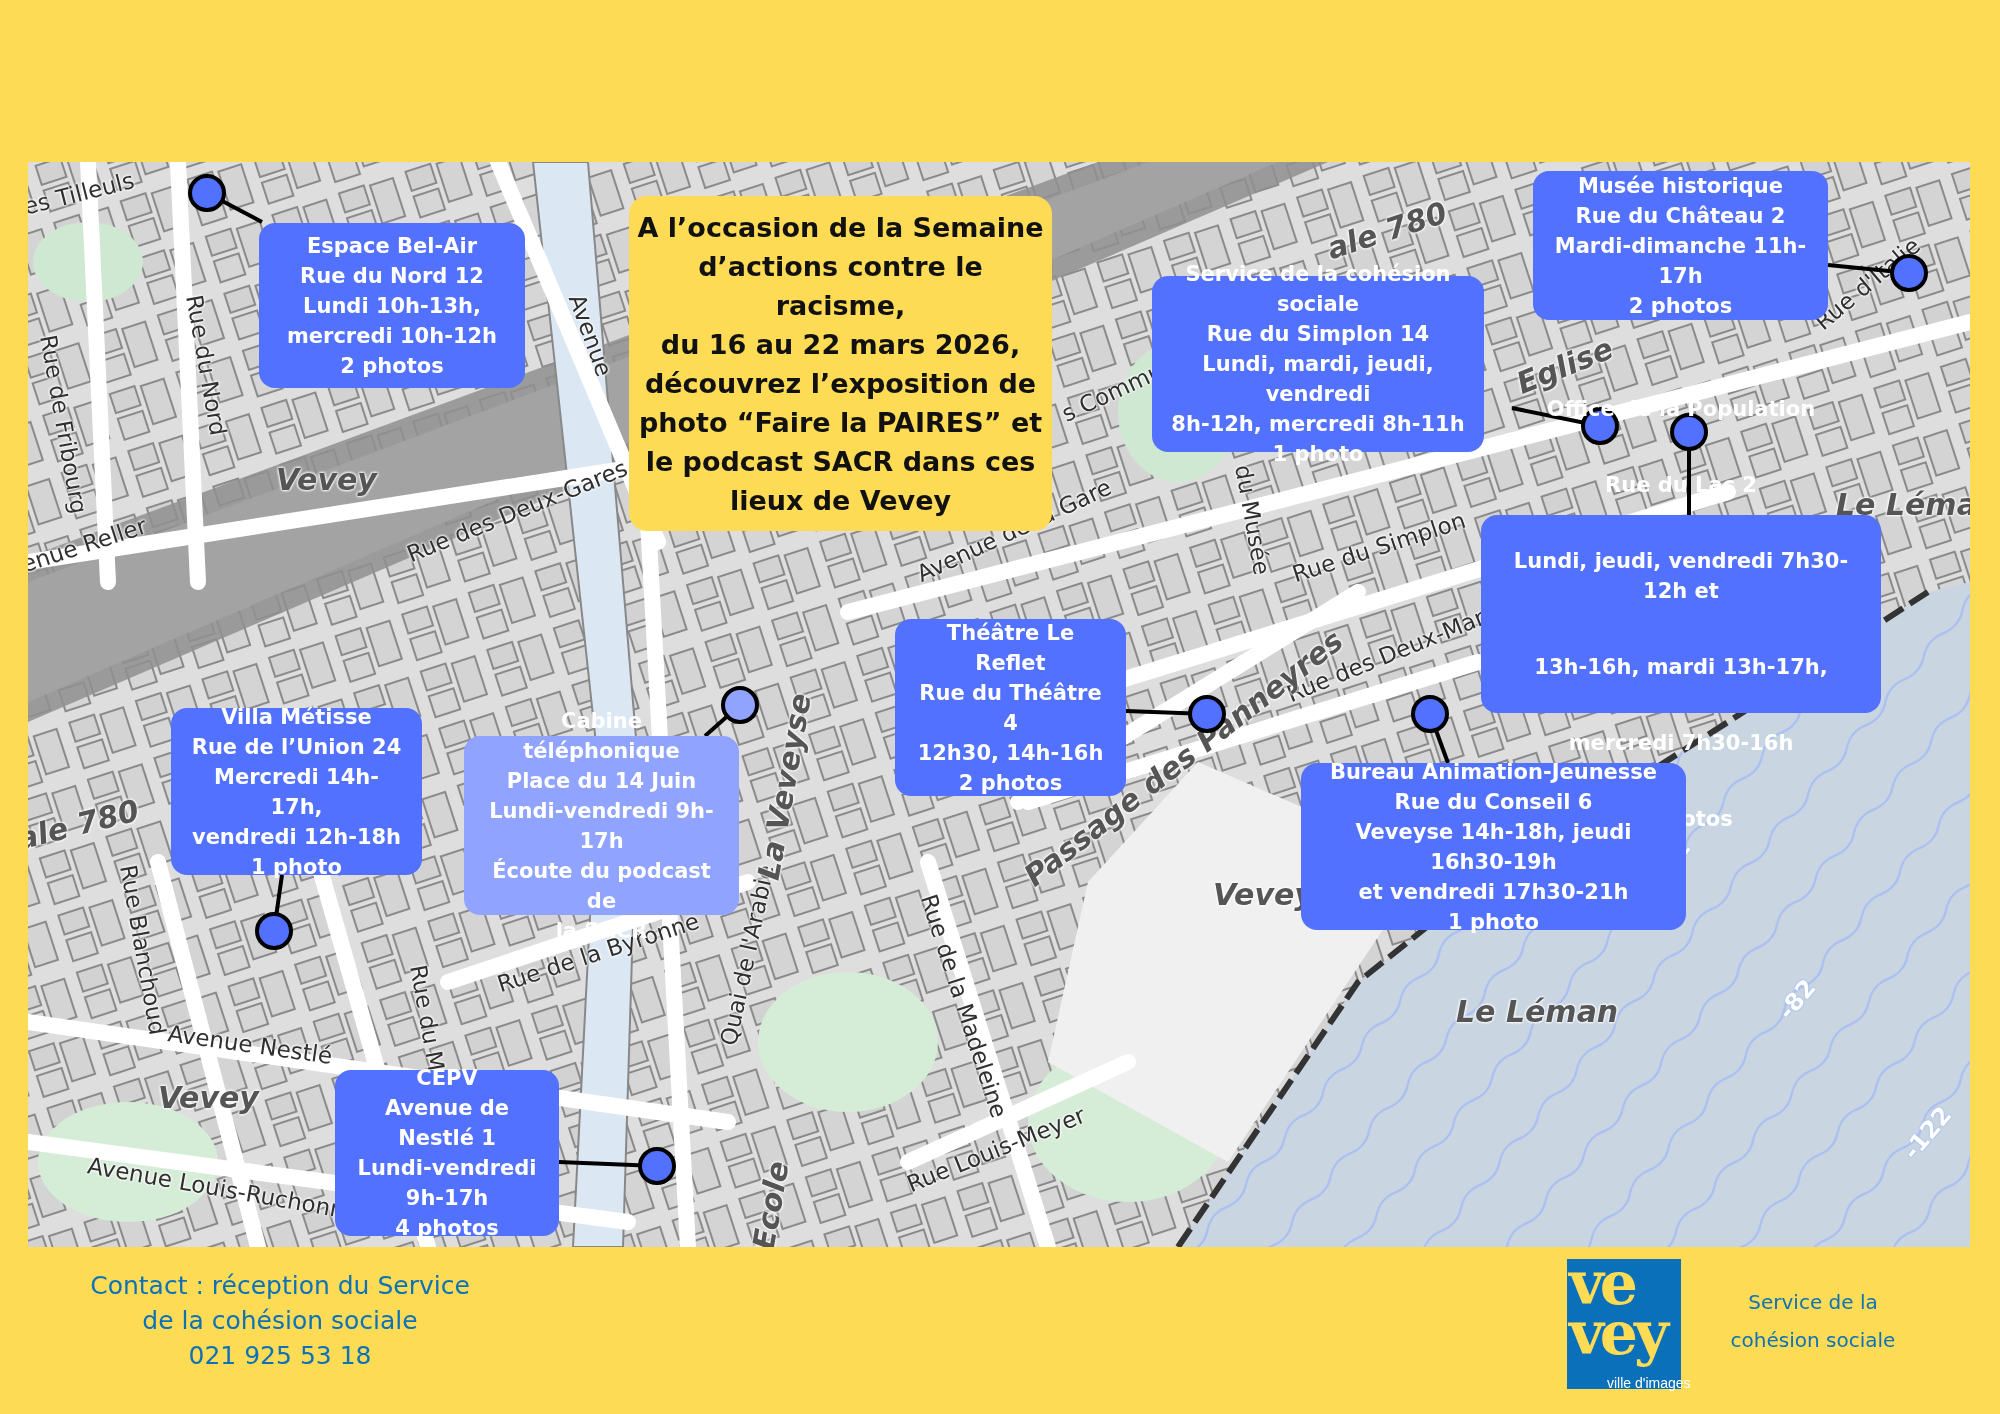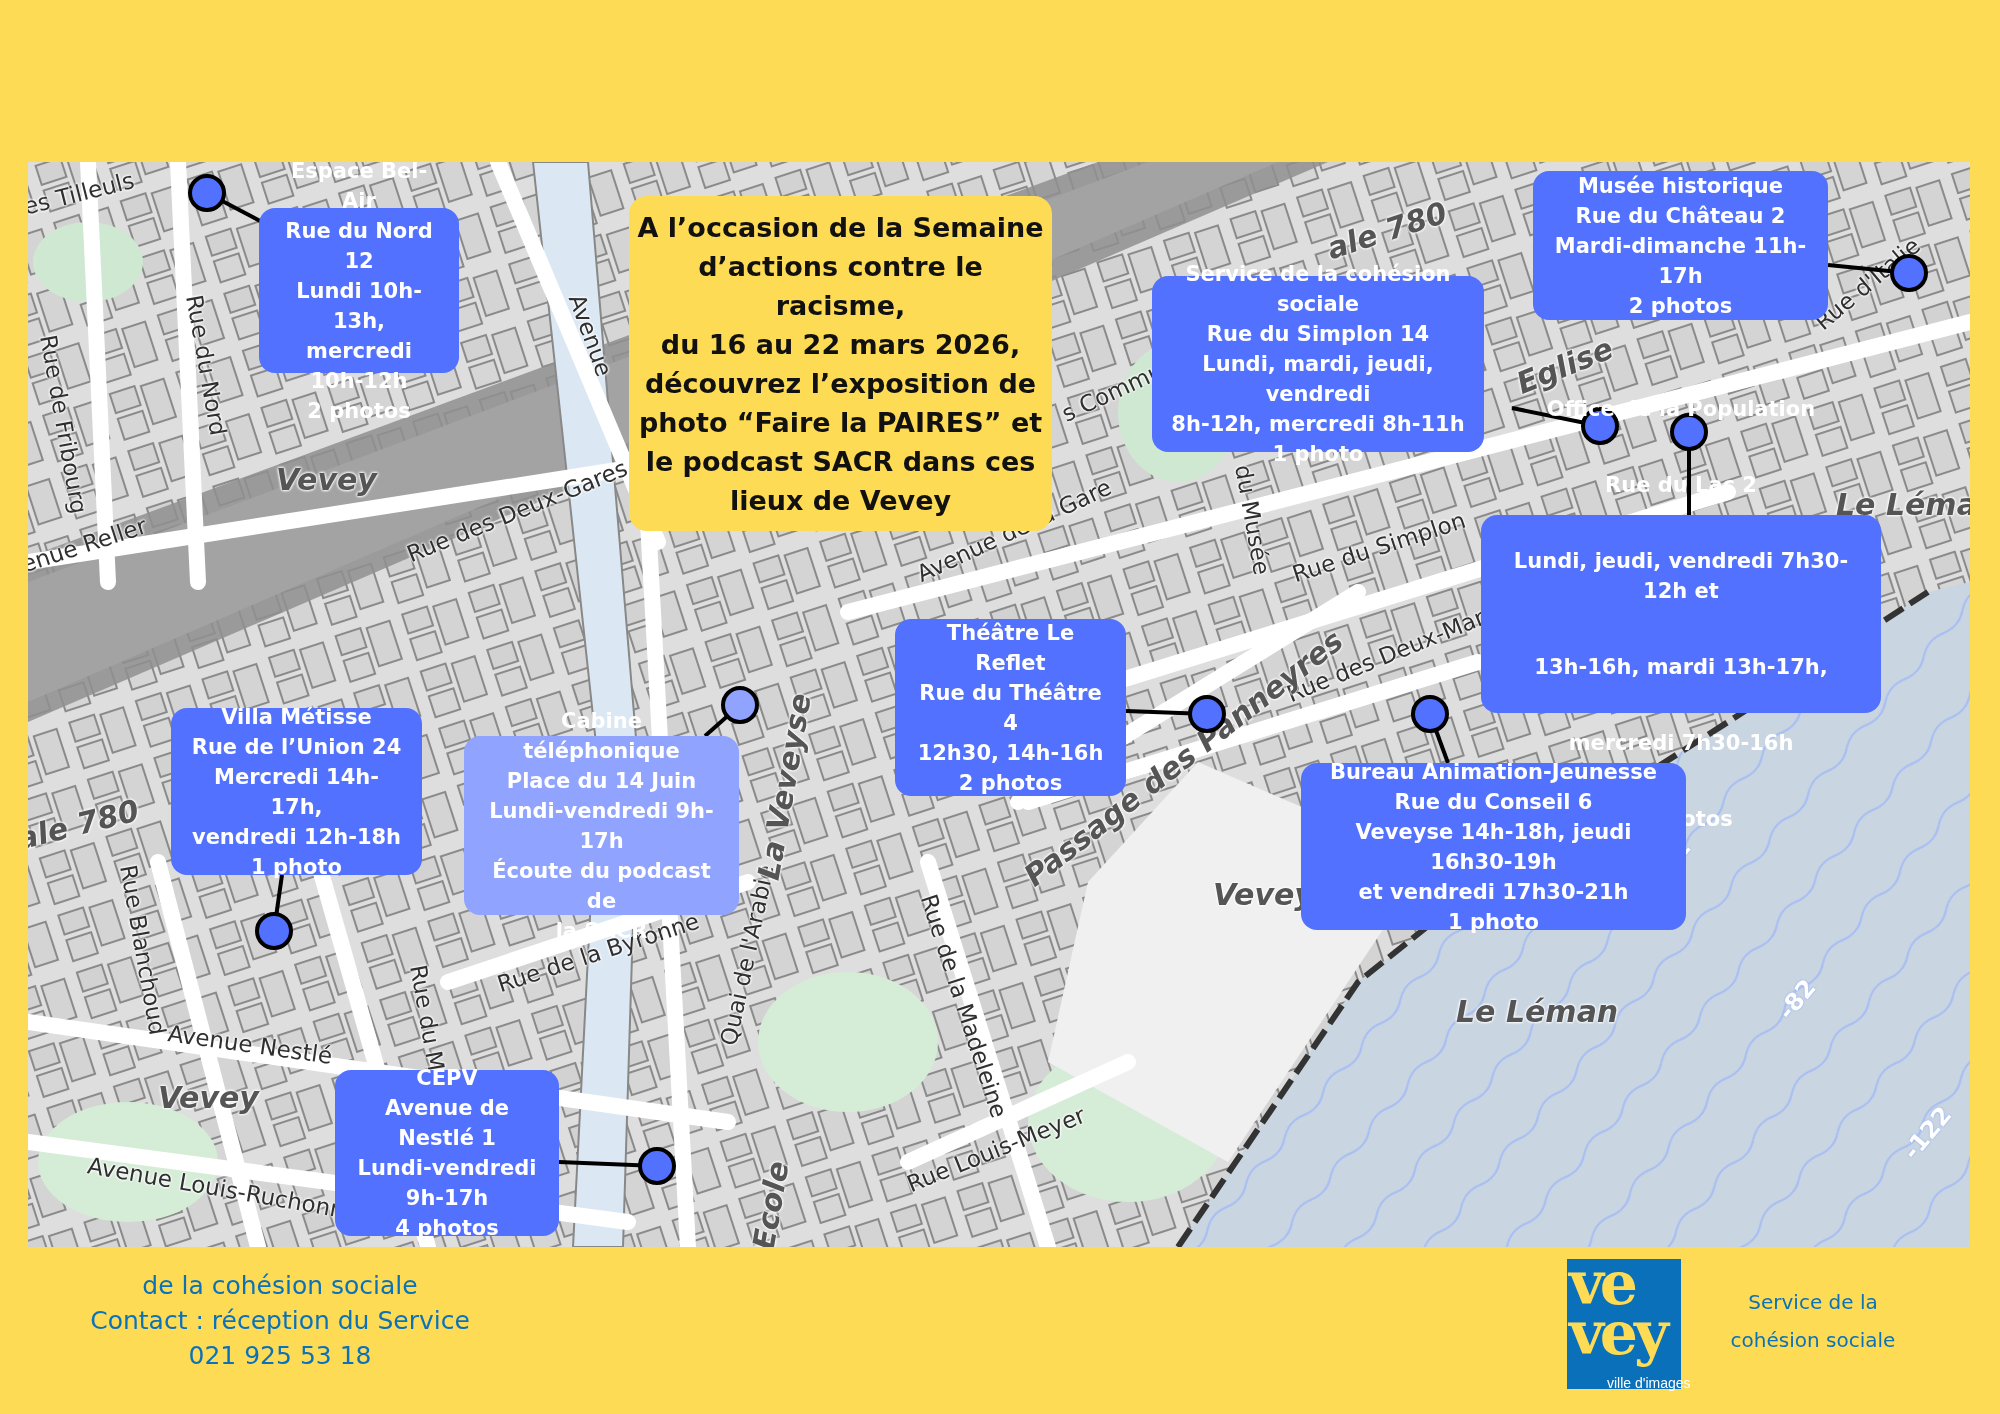--- a/index.html
+++ b/index.html
@@ -188,21 +188,21 @@
     <span style="display:block">A l’occasion de la Semaine</span>
     <span style="display:block">d’actions contre le racisme,</span>
     <span style="display:block">du 16 au 22 mars 2026,</span>
     <span style="display:block">découvrez l’exposition de</span>
     <span style="display:block">photo “Faire la PAIRES” et</span>
     <span style="display:block">le podcast SACR dans ces</span>
     <span style="display:block">lieux de Vevey</span>
   </div>
 </div>
 
-<div class="info-box" style="left:259px;top:208px;width:200px;height:165px;">
+<div class="info-box" style="left:259px;top:223px;width:266px;height:165px;">
   <span>Espace Bel-Air</span>
   <span>Rue du Nord 12</span>
   <span>Lundi 10h-13h,</span>
   <span>mercredi 10h-12h</span>
   <span>2 photos</span>
 </div>
 
 <div class="info-box" style="left:1152px;top:276px;width:332px;height:176px;">
   <span>Service de la cohésion sociale</span>
   <span>Rue du Simplon 14</span>
@@ -260,22 +260,22 @@
 
 <div class="info-box" style="left:335px;top:1070px;width:224px;height:166px;">
   <span>CEPV</span>
   <span>Avenue de Nestlé 1</span>
   <span>Lundi-vendredi</span>
   <span>9h-17h</span>
   <span>4 photos</span>
 </div>
 
 <div id="contact">
+  <span>Contact : réception du Service</span>
   <span>de la cohésion sociale</span>
-  <span>Contact : réception du Service</span>
   <span>021 925 53 18</span>
 </div>
 
 <div id="logo">
   <div class="l1">ve</div>
   <div class="l2">vey</div>
   <div class="tag">ville d'images</div>
 </div>
 
 <div id="service-name">

